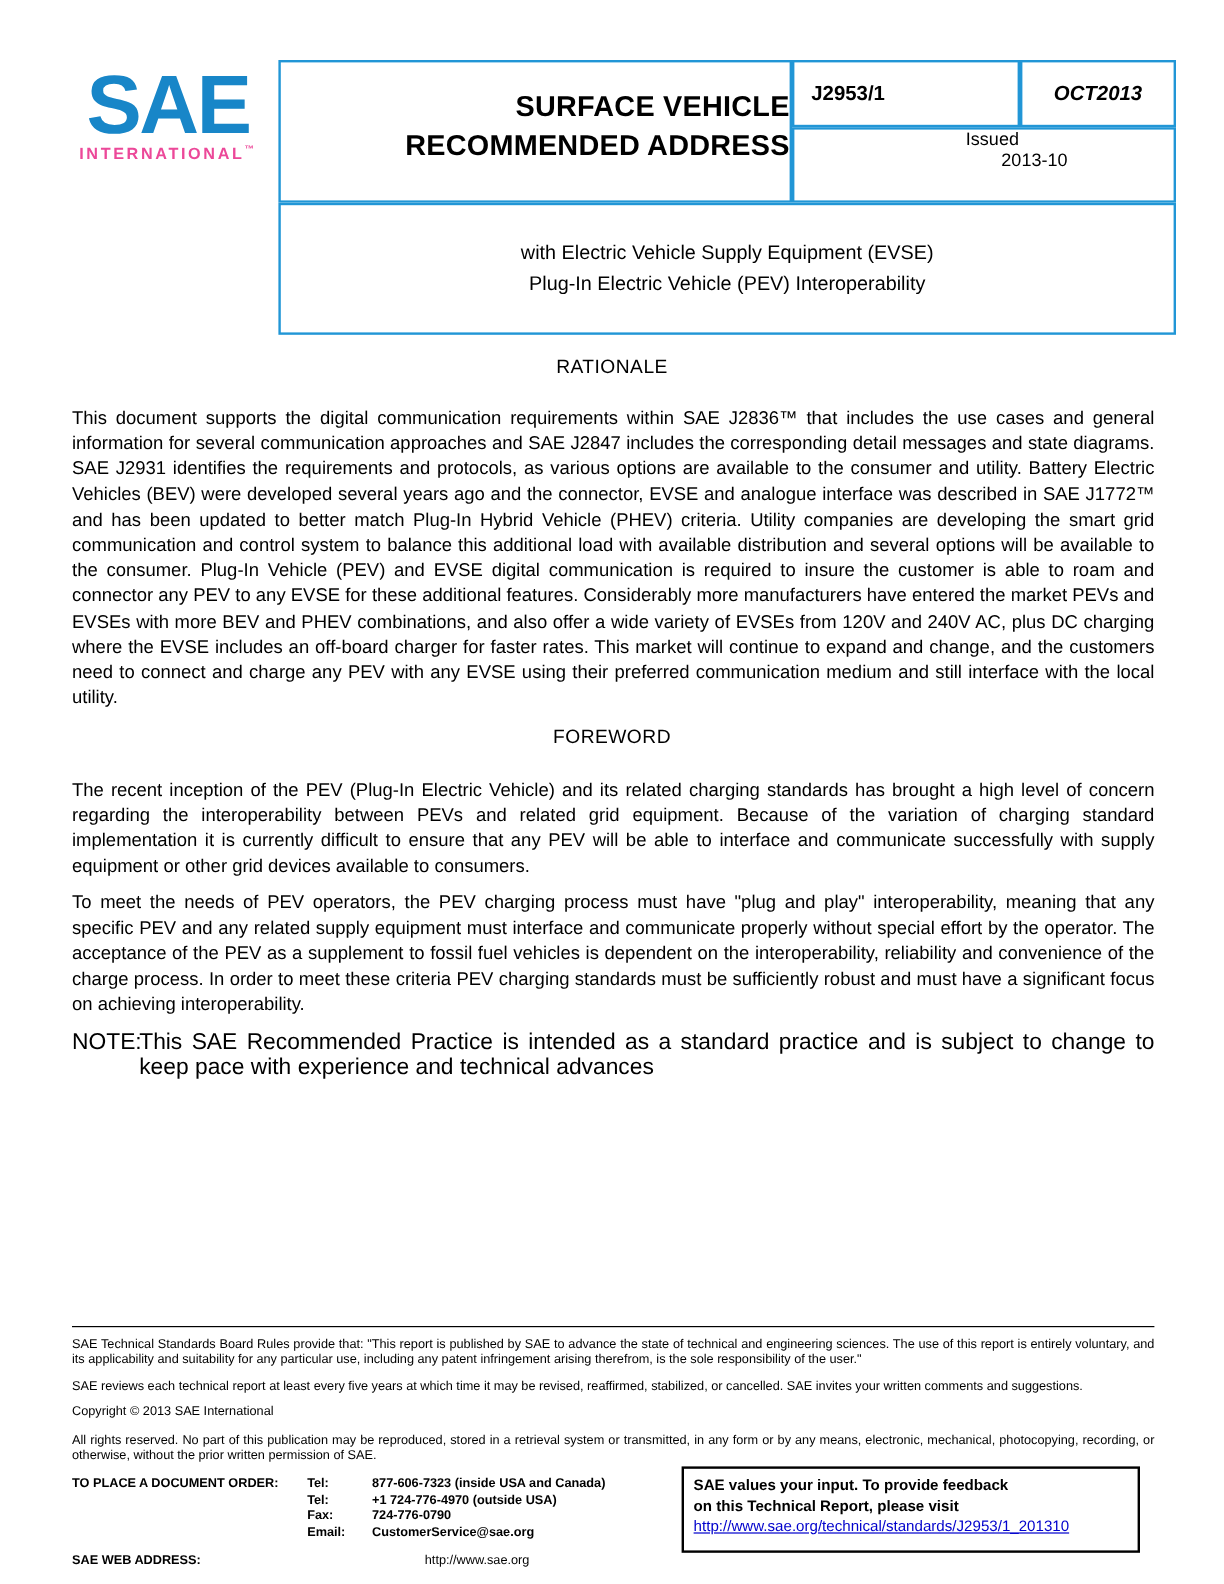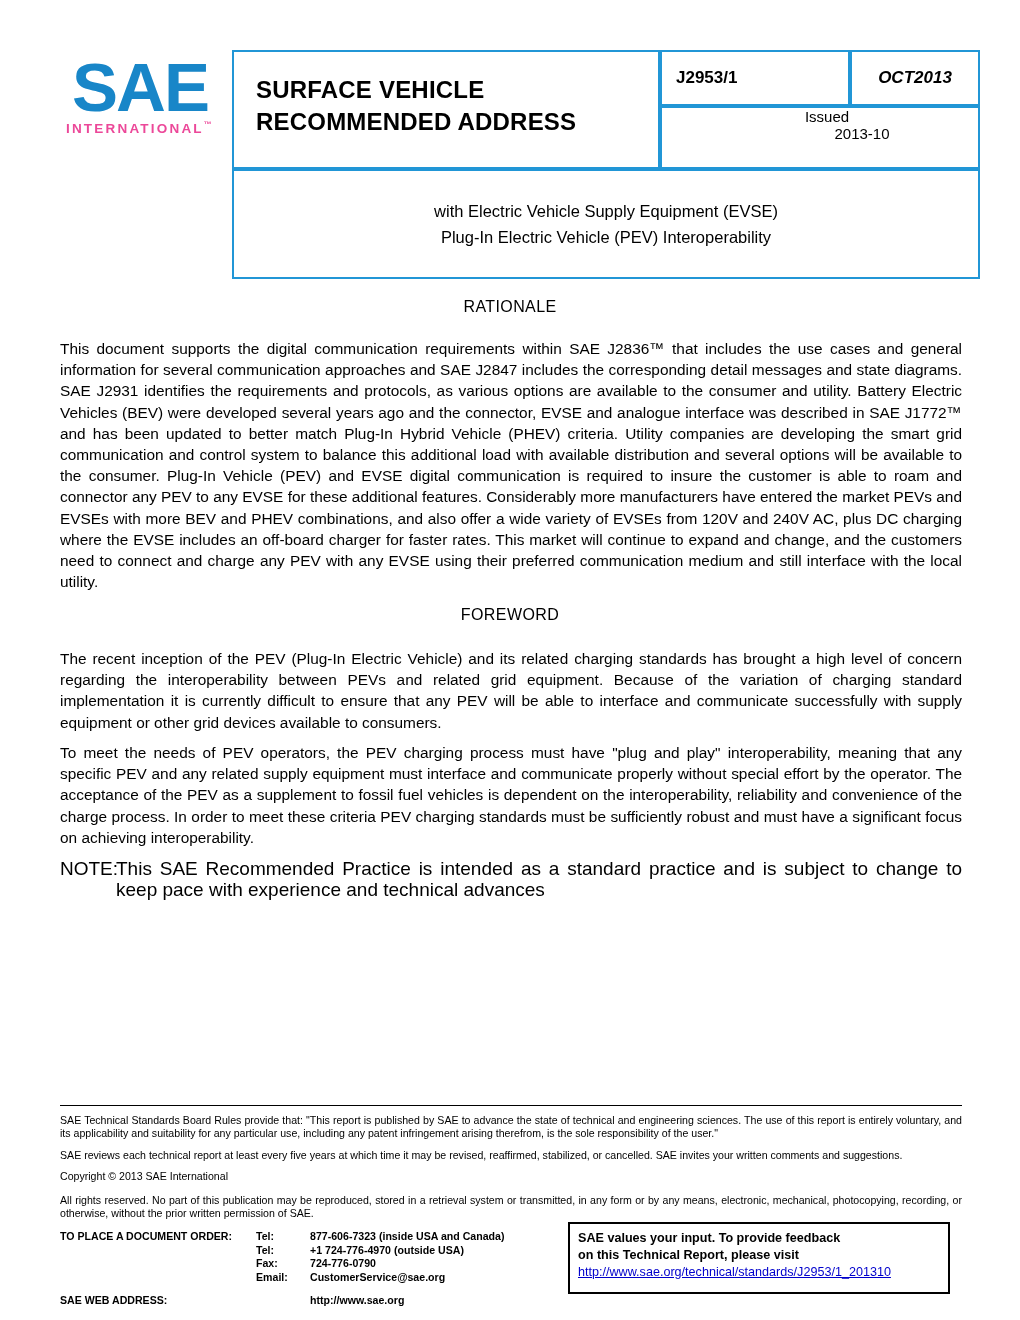--- a/index.html
+++ b/index.html
@@ -71,20 +71,21 @@
     width: 428px;
     height: 119px;
     padding: 22px 0 0 22px;
   }
   .title-line {
     font-size: 24px;
     font-weight: bold;
     letter-spacing: 0.2px;
     line-height: 32px;
     color: #000;
+    text-align: right;
   }
   .docnum-box {
     left: 600px;
     top: 0px;
     width: 190px;
     height: 56px;
     display: flex;
     align-items: center;
     padding-left: 14px;
   }
@@ -238,21 +239,21 @@
     font-weight: bold;
   }
   .web-row {
     display: flex;
     margin-top: 10px;
   }
   .web-head {
     width: 196px;
     flex: 0 0 196px;
   }
-  .web-val { font-weight: bold; }
+  .web-val { font-weight: normal; margin-left: 44px; }
 
   .feedback-box {
     position: absolute;
     left: 568px;
     top: 1222px;
     width: 382px;
     height: 72px;
     border: 2px solid #000;
     box-sizing: border-box;
     padding: 6px 8px 0 8px;

